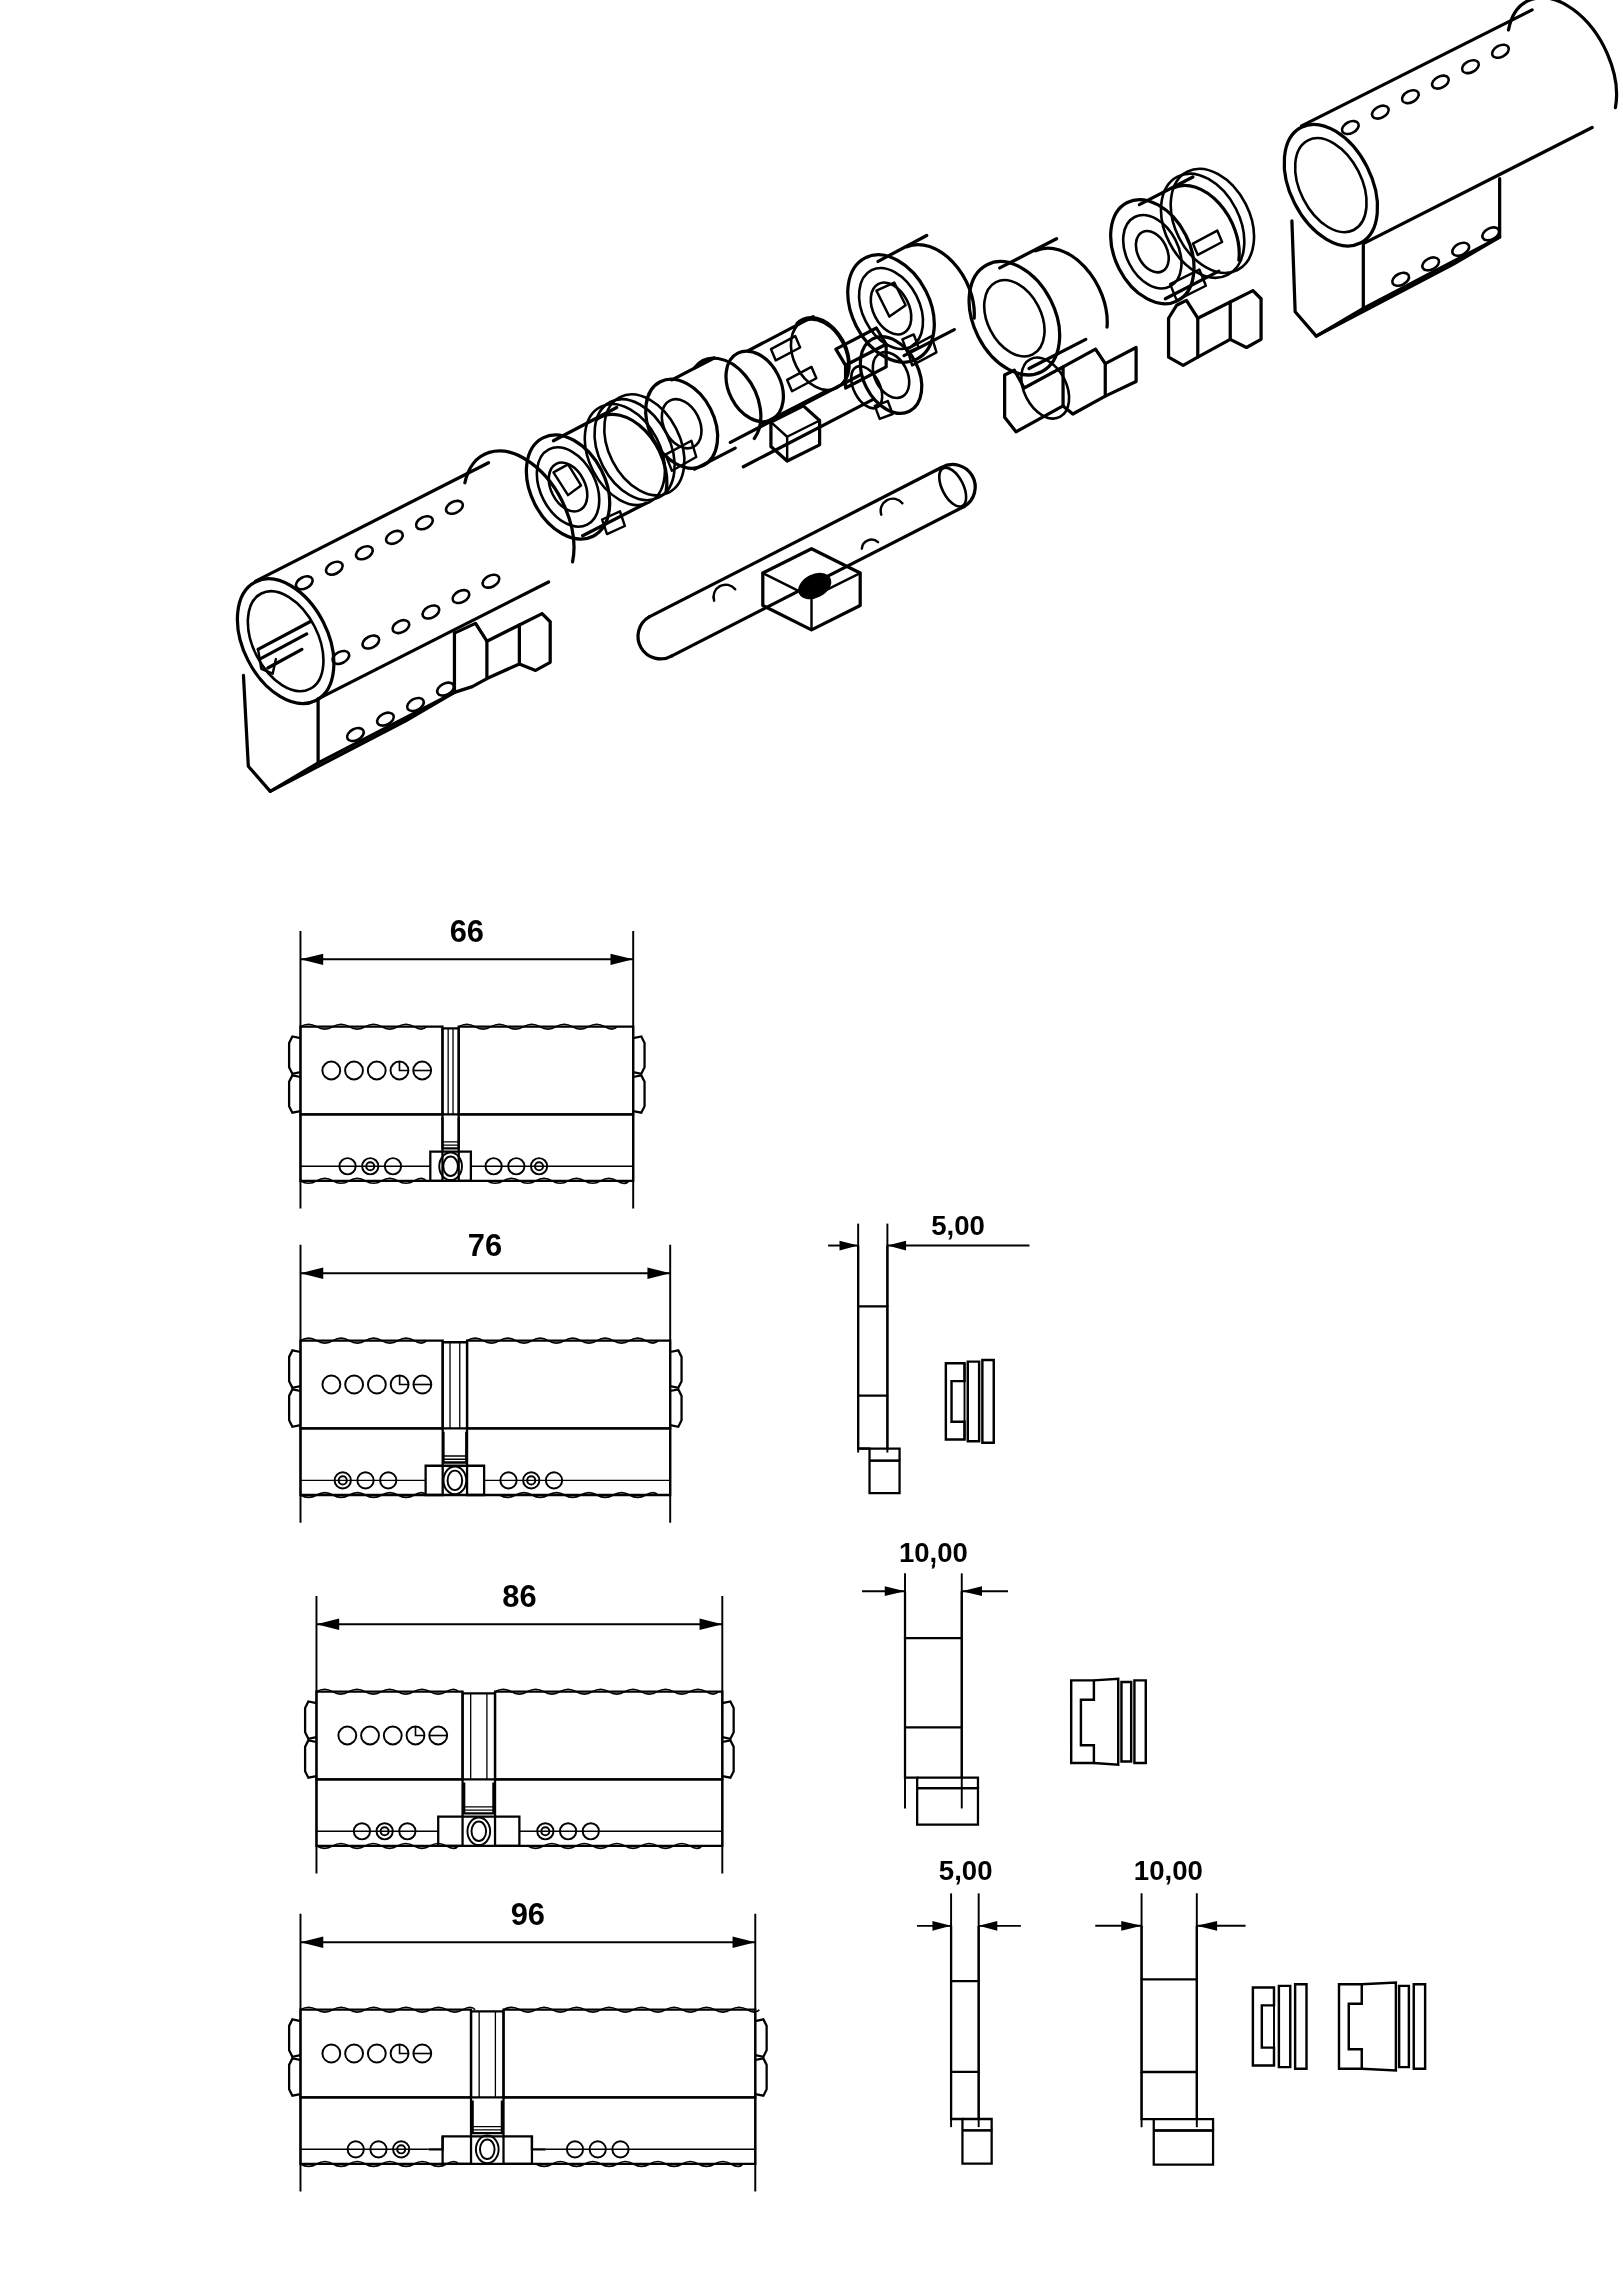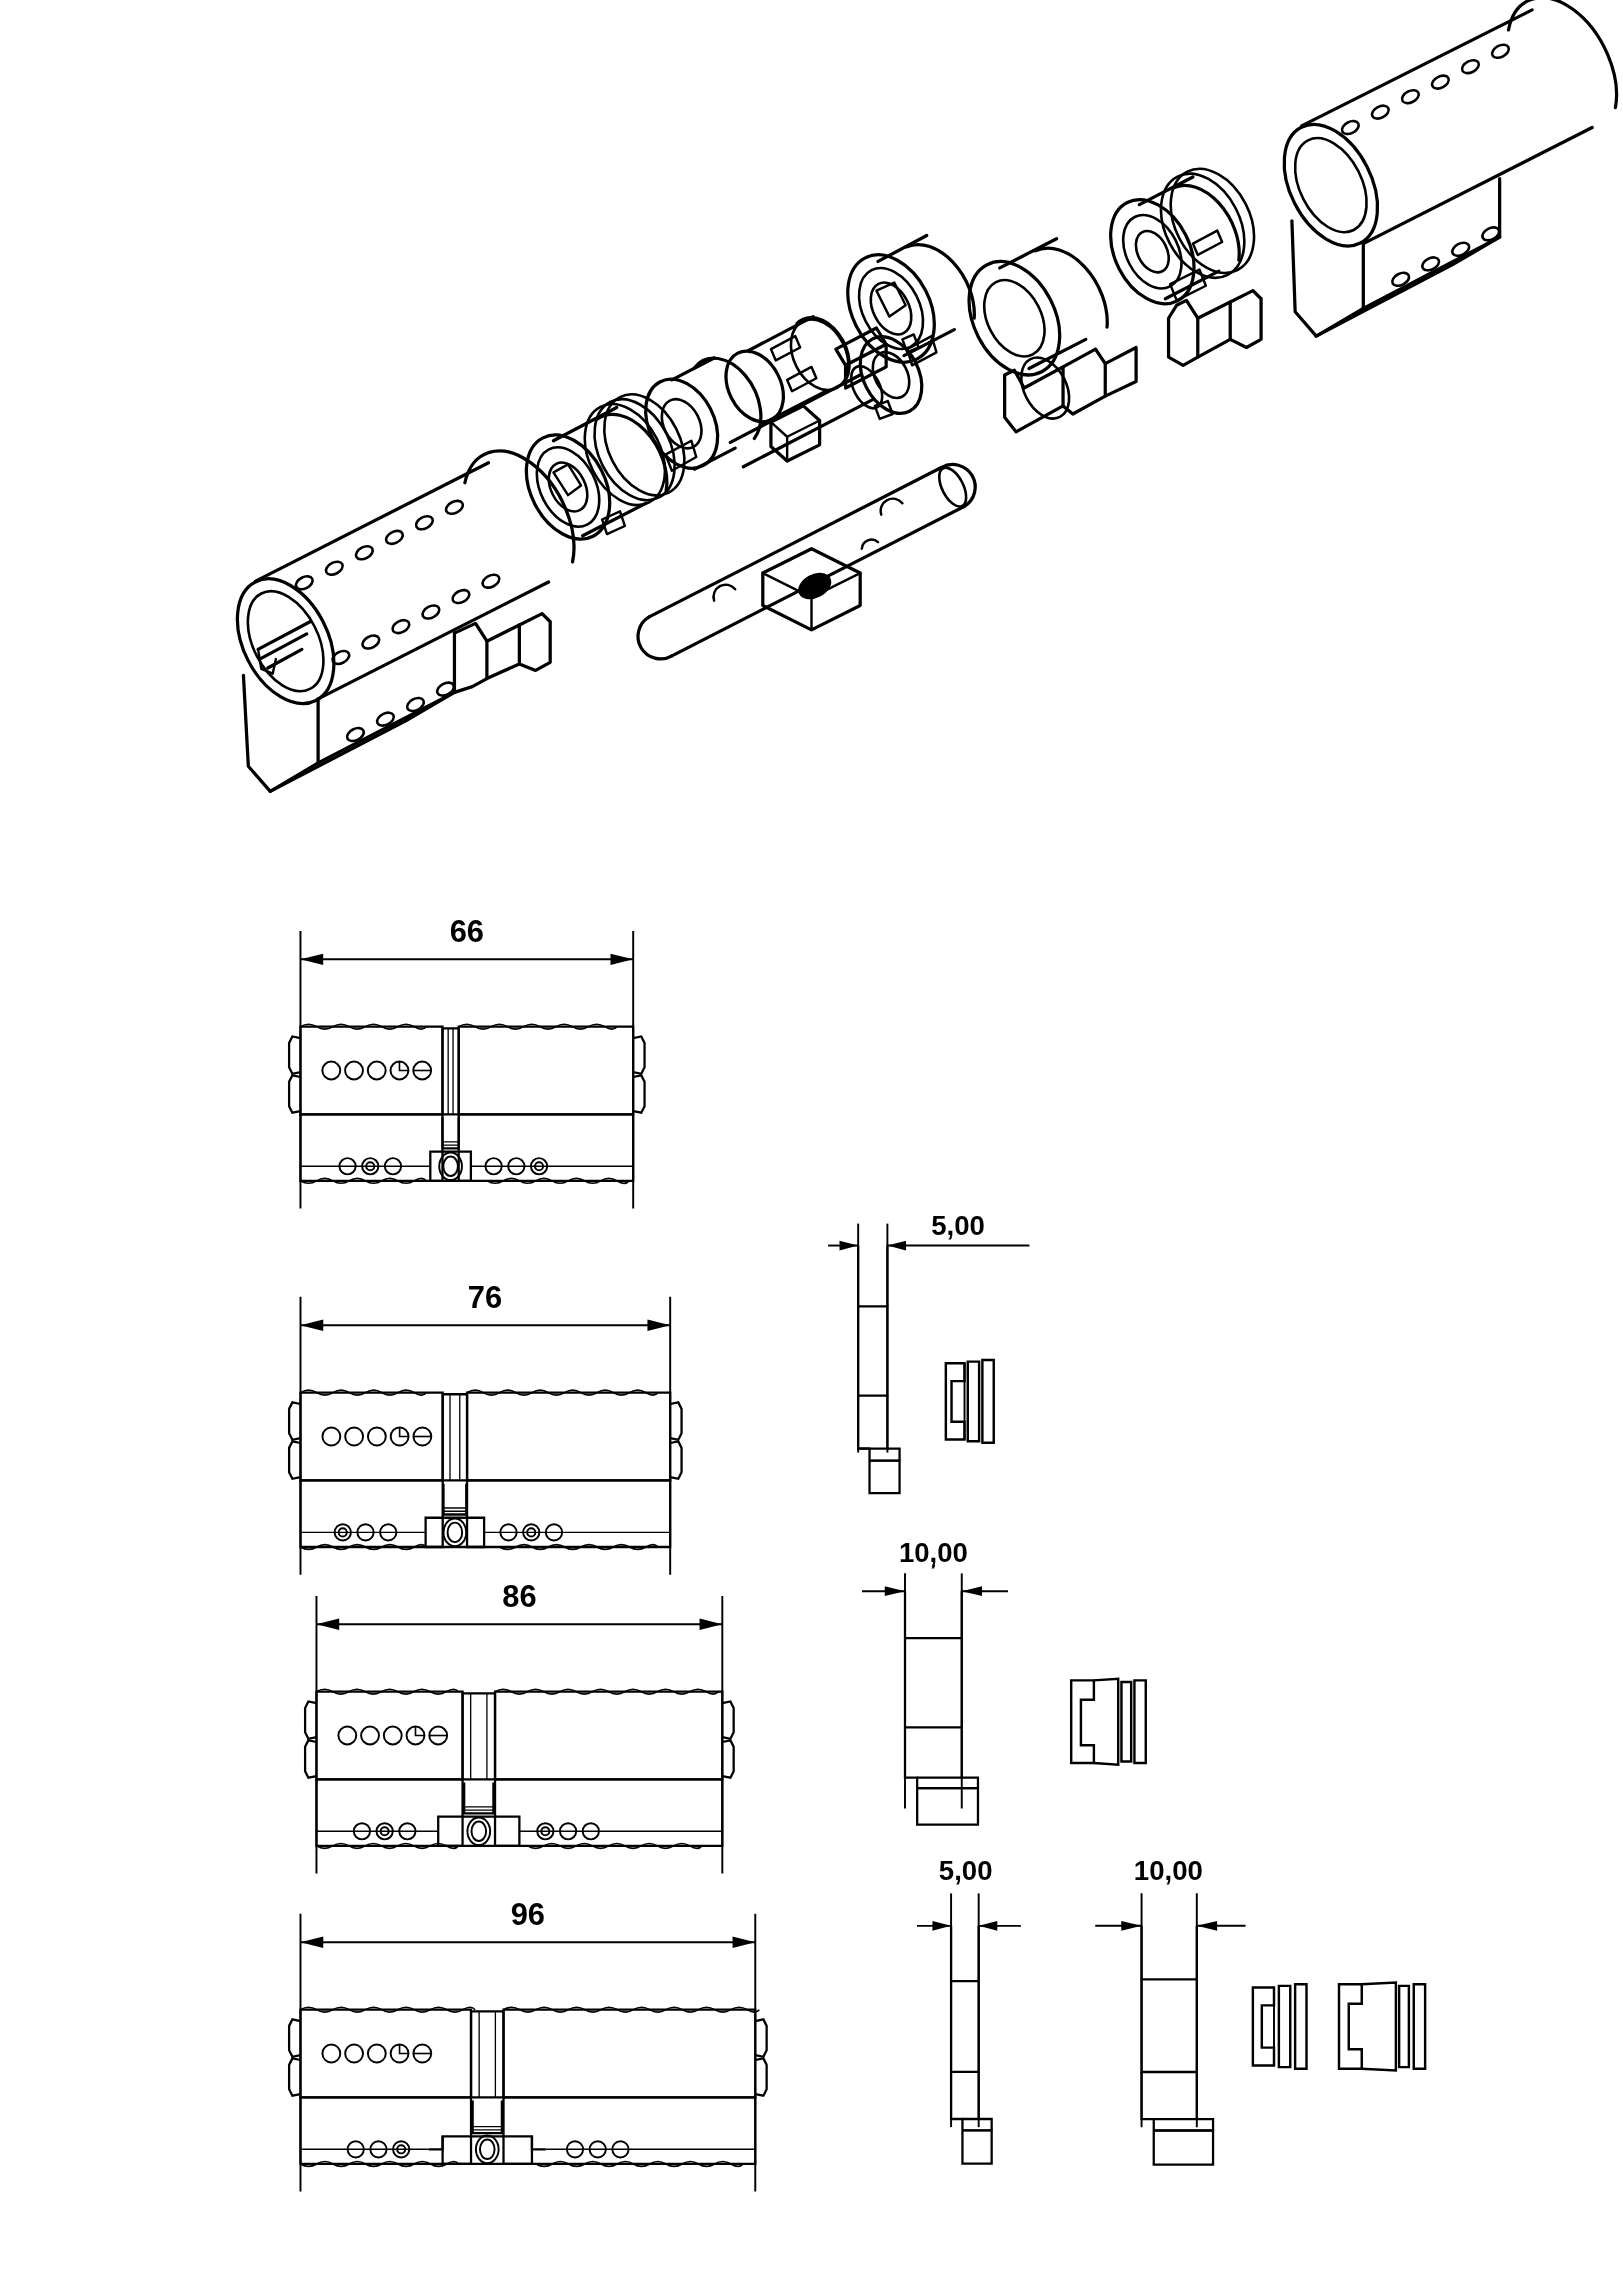--- a/index.html
+++ b/index.html
@@ -262,21 +262,21 @@
     <ellipse cx="225" cy="318" rx="9" ry="12"></ellipse>
     <circle cx="278" cy="318" r="10"></circle>
     <circle cx="306" cy="318" r="10"></circle>
     <circle cx="334" cy="318" r="10"></circle>
     <circle cx="334" cy="318" r="5"></circle>
   </g>
   <text class="dimtxt" x="245" y="42" font-size="38" text-anchor="middle">66</text>
 </svg>
 </div>
 
-<div class="vw" style="left:268px;top:1274px;">
+<div class="vw" style="left:268px;top:1222px;">
 <svg width="455" height="325" viewBox="0 0 560 400">
   <g fill="none" stroke="#000" stroke-width="2.4">
     <line x1="40" y1="28" x2="40" y2="370"></line>
     <line x1="495" y1="28" x2="495" y2="370"></line>
     <line x1="40" y1="63" x2="495" y2="63"></line>
     <path d="M40 63 L68 56 L68 70 Z" fill="#000" stroke="none"></path>
     <path d="M495 63 L467 56 L467 70 Z" fill="#000" stroke="none"></path>
 
     <path d="M40 146 L215 146 L215 254 L40 254 Z" stroke-width="2.8"></path>
     <path d="M245 146 L495 146 L495 254 L245 254 Z" stroke-width="2.8"></path>

